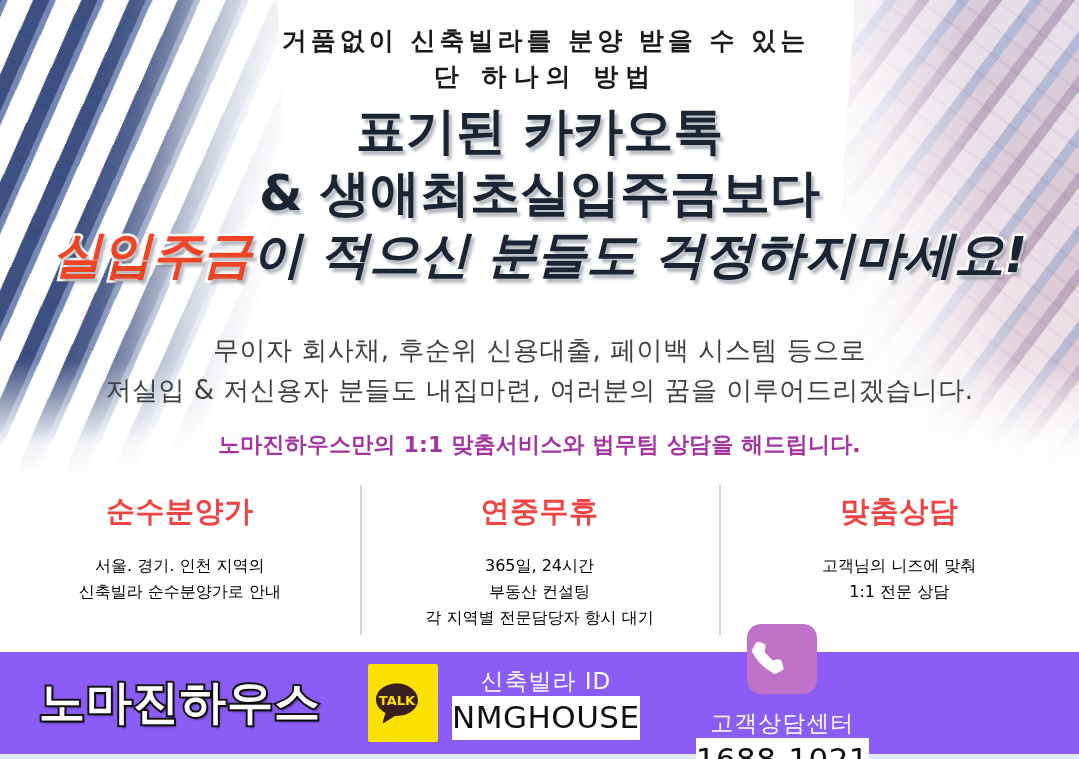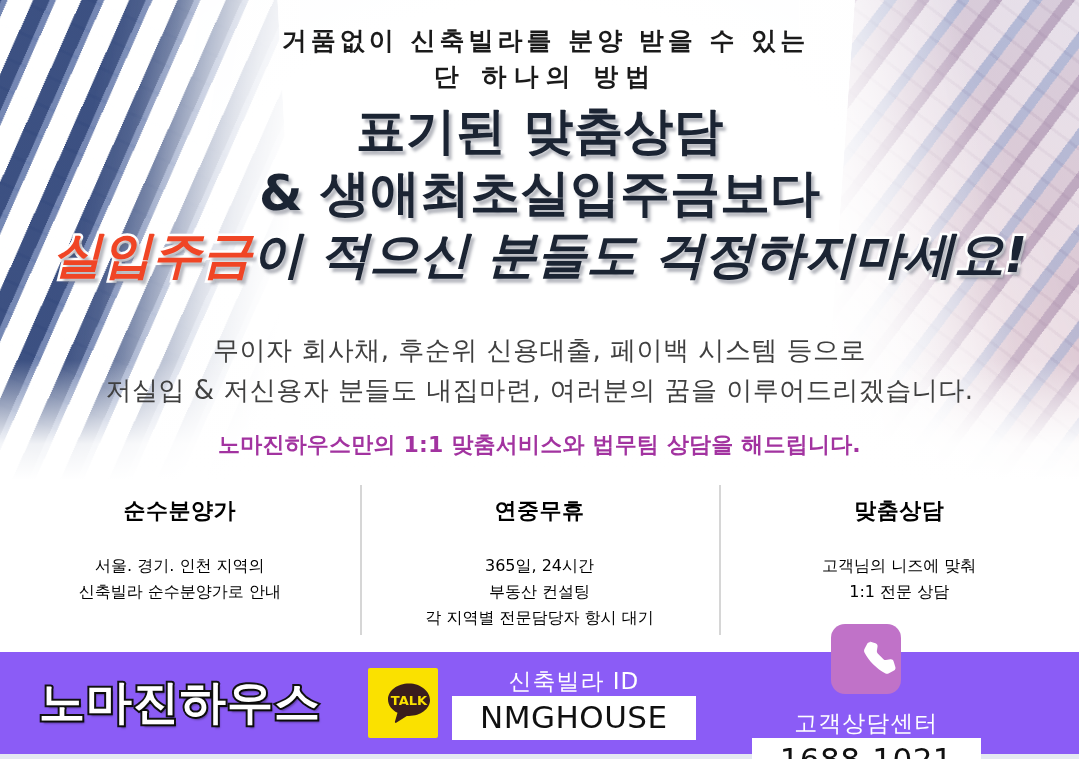--- a/index.html
+++ b/index.html
@@ -164,22 +164,22 @@
     text-align:center;
     padding-top:8px;
   }
   .feature + .feature::before {
     content:"";
     position:absolute; left:0; top:2px;
     width:2px; height:150px;
     background:#d6d6d6;
   }
   .feature-title {
-    color:#000000;
-    font-size:22px;
+    color:#ef4444;
+    font-size:29px;
     font-weight:bold;
     letter-spacing:0.5px;
     line-height:40px;
     font-family:"DejaVu Sans","Liberation Sans",sans-serif;
   }
   .feature-body {
     margin-top:22px;
     color:#000000;
     font-size:16px;
     line-height:26px;
@@ -212,23 +212,23 @@
 
   .contact {
     display:flex;
     align-items:center;
     gap:14px;
   }
   .contact.kakao { margin-left:8px; }
   .contact.phone { margin-left:56px;flex-direction:column; }
 
   .icon-box {
-    width:70px; height:70px;
+    width:70px; height:78px;
     flex:0 0 70px;
-    display:flex; align-items:center; justify-content:flex-end;
+    display:flex; align-items:center; justify-content:flex-start;
   }
   .kakao-icon {
     background:#fae100;
     border-radius:2px;
   }
   .phone-icon {
     background:#c072c8;
     border-radius:14px;
   }
 
@@ -238,21 +238,21 @@
     font-size:23px;
     letter-spacing:1px;
     line-height:30px;
     font-family:"DejaVu Sans","Liberation Sans",sans-serif;
   }
   .contact-value {
     background:#ffffff;
     color:#101010;
     font-size:31px;
     line-height:40px;
-    padding:1px 28px 3px;
+    padding:1px 0 3px;
     letter-spacing:0.5px;
     display:block;
     font-family:"DejaVu Sans","Liberation Sans",sans-serif;
   }
 </style>
 </head>
 <body>
 
 <div id="banner">
 
@@ -265,21 +265,21 @@
   </div>
 
   <div class="content">
 
     <div class="kicker">
       <span>거품없이 신축빌라를 분양 받을 수 있는</span>
       <span class="kicker-l2">단 하나의 방법</span>
     </div>
 
     <div class="hero">
-      <span class="hero-line hero-navy">표기된 맞춤상담</span>
+      <span class="hero-line hero-navy">표기된 카카오톡</span>
       <span class="hero-line hero-navy">&amp; 생애최초실입주금보다</span>
       <span class="hero-line hero-l3"><span class="hero-red">실입주금</span><span class="hero-navy">이 적으신 분들도 걱정하지마세요!</span></span>
     </div>
 
     <div class="body-text">
       <span class="body-line">무이자 회사채, 후순위 신용대출, 페이백 시스템 등으로</span>
       <span class="body-line">저실입 &amp; 저신용자 분들도 내집마련, 여러분의 꿈을 이루어드리겠습니다.</span>
     </div>
 
     <div class="purple-line">노마진하우스만의 1:1 맞춤서비스와 법무팀 상담을 해드립니다.</div>

